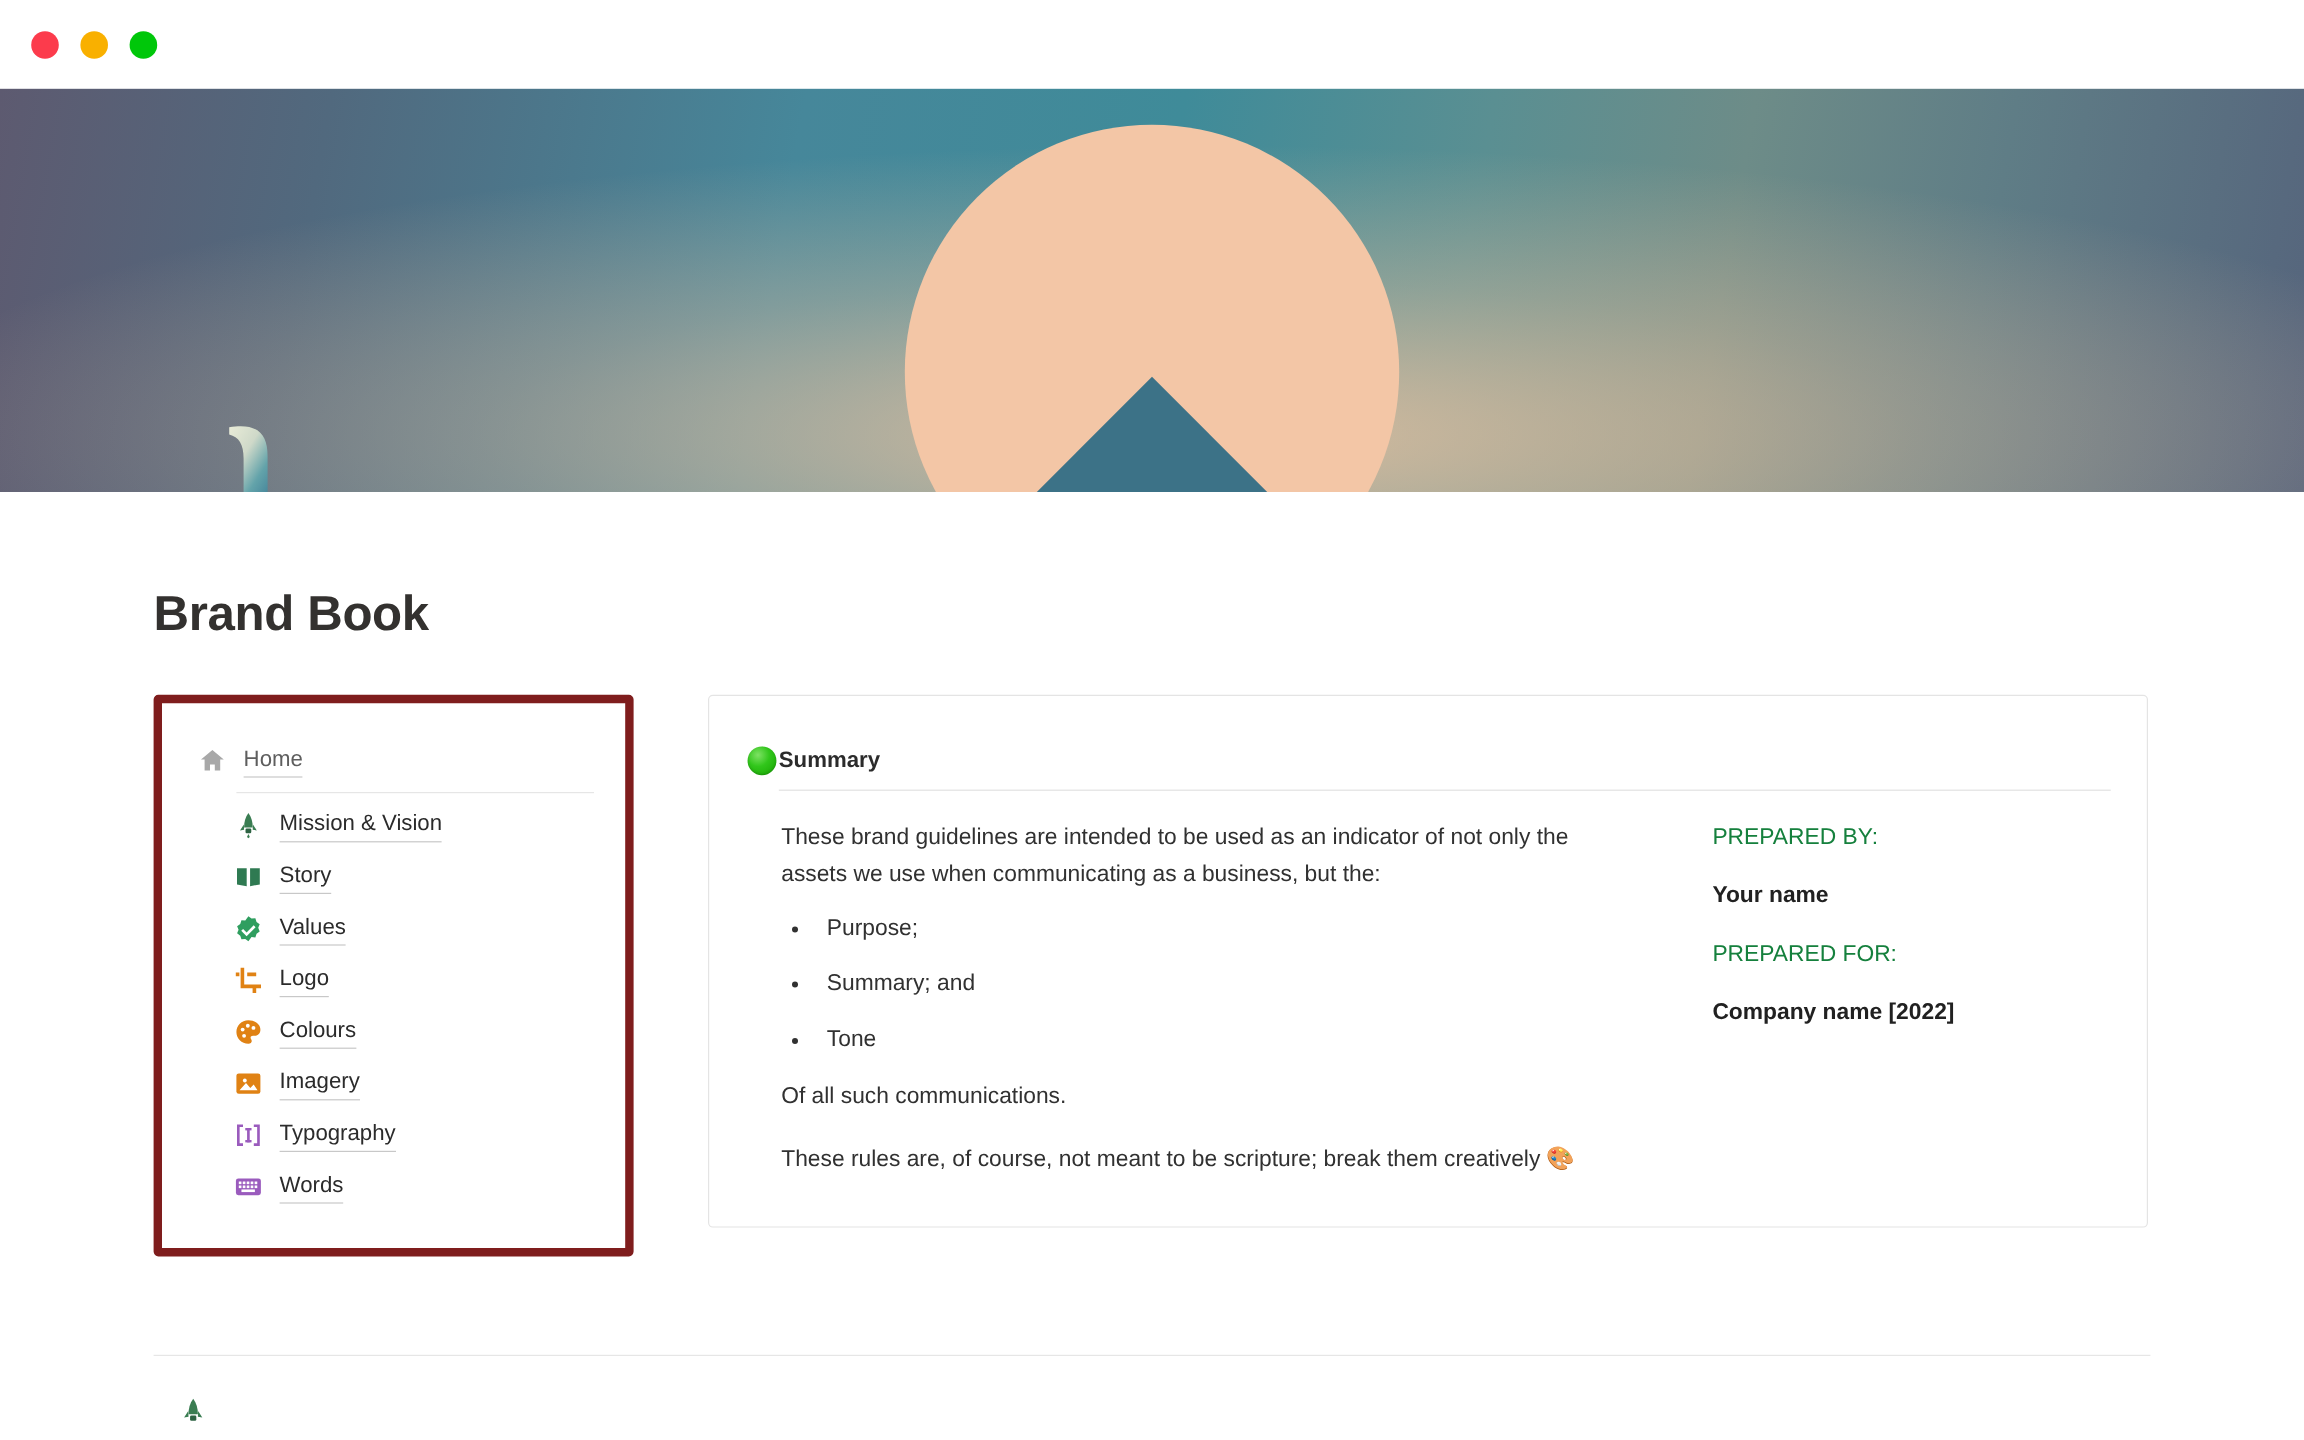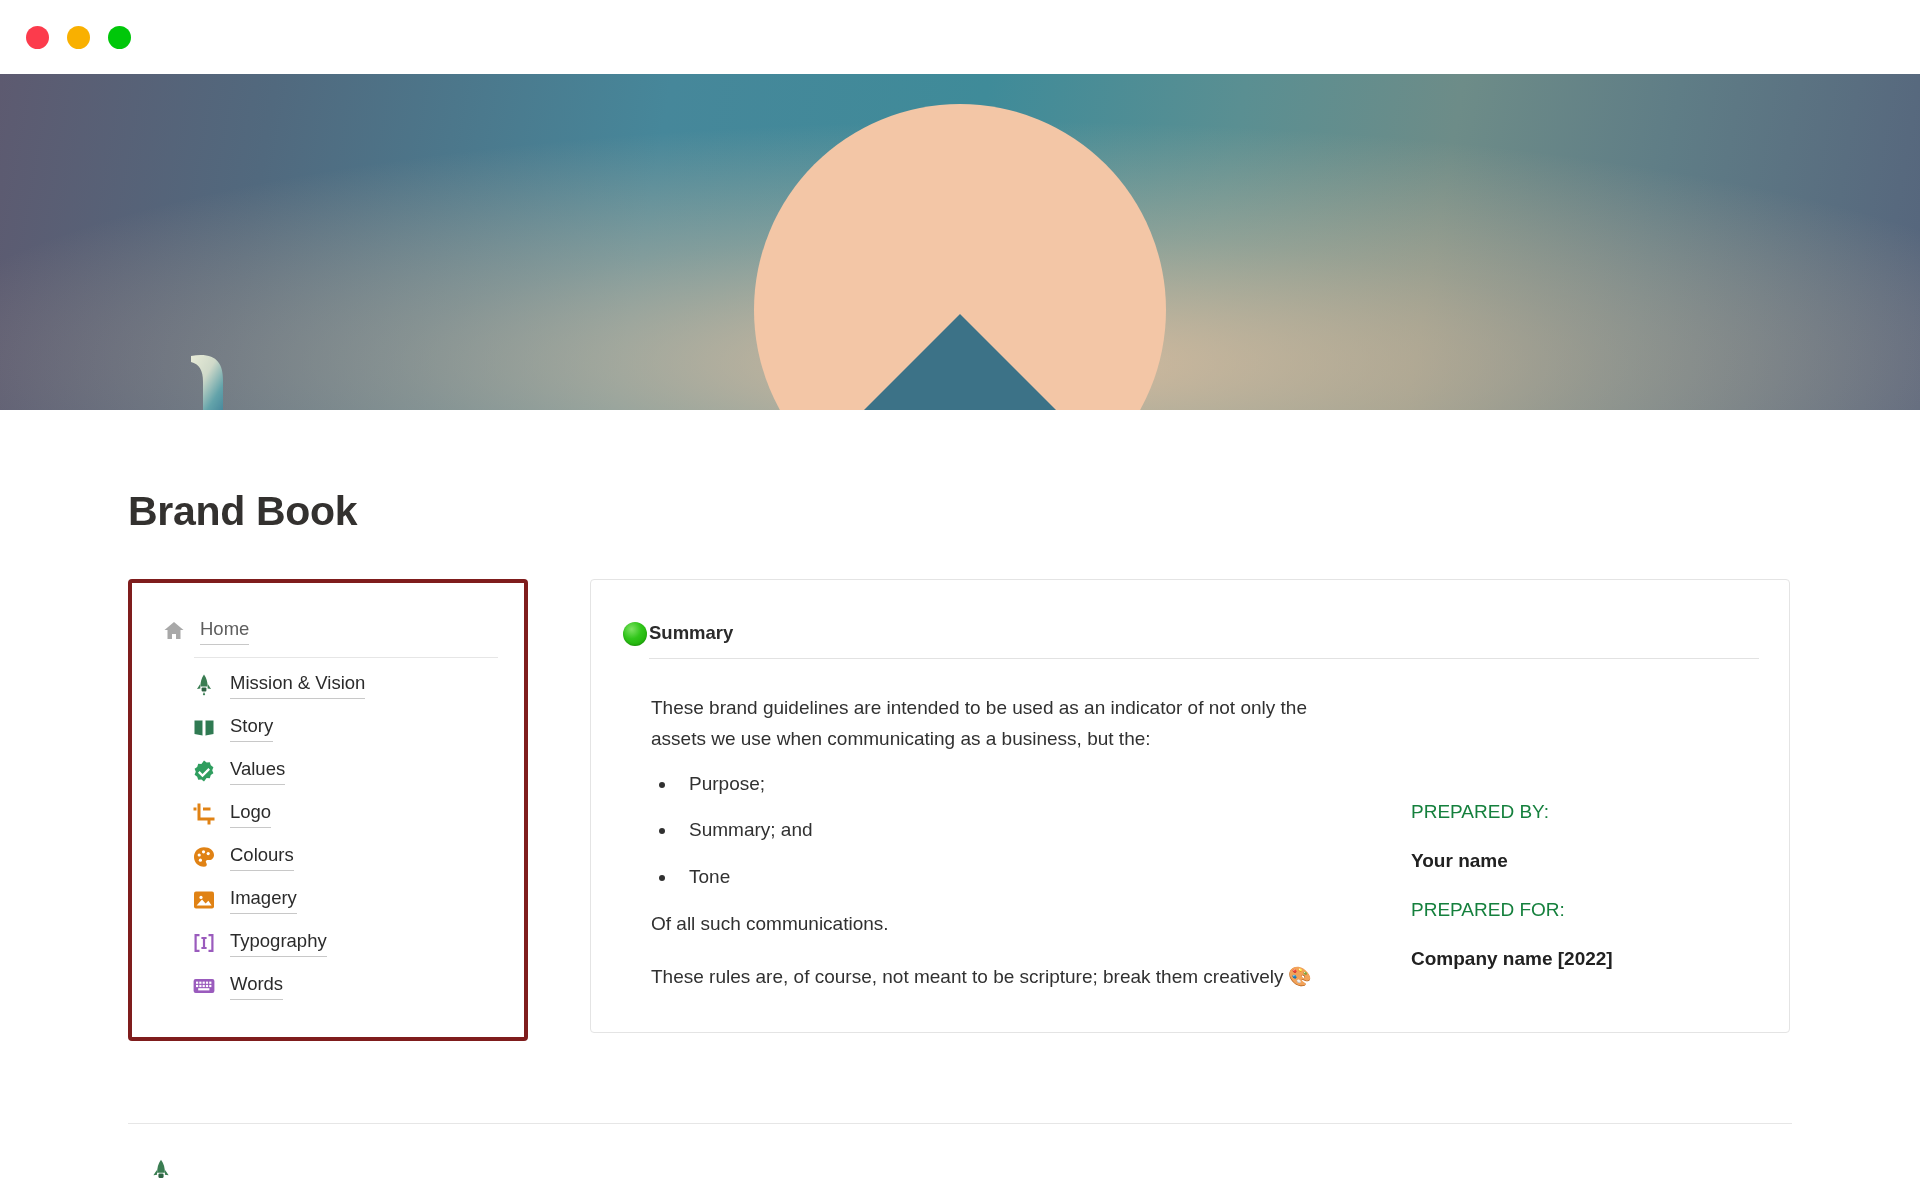--- a/index.html
+++ b/index.html
@@ -69,21 +69,21 @@
   .columns {
     display: flex;
     margin: 44px 0 0 128px;
     gap: 62px;
     align-items: flex-start;
   }
 
   
   .nav-card {
     width: 400px;
-    border: 4px solid #7f1d1d;
+    border: 7px solid #7f1d1d;
     border-radius: 4px;
     background: #fff;
     padding: 26px 26px 30px 26px;
   }
   .nav-row {
     display: flex; align-items: center;
     gap: 14px;
     height: 43px;
   }
   .nav-row.home { padding-left: 4px; }
@@ -121,21 +121,21 @@
     box-shadow: inset 0 -1px 2px rgba(0,0,0,0.18);
   }
   .summary-title {
     font-size: 18.5px; font-weight: bold; color: #2b2b2b;
     flex: 1;
     border-bottom: 1px solid #e2e2e2;
     padding-bottom: 14px;
     margin-top: 14px;
   }
   .summary-body {
-    display: flex; gap: 36px; margin-top: 34px; padding-left: 30px; align-items: flex-end;
+    display: flex; gap: 52px; margin-top: 24px; padding-left: 30px;
   }
   .summary-main { width: 680px; }
   .summary-main p {
     font-size: 19px; color: #313131; line-height: 1.62;
   }
   .summary-main ul { margin: 14px 0 14px 26px; }
   .summary-main li {
     font-size: 19px; color: #313131; line-height: 1.62;
     margin-bottom: 16px; padding-left: 12px;
   }

